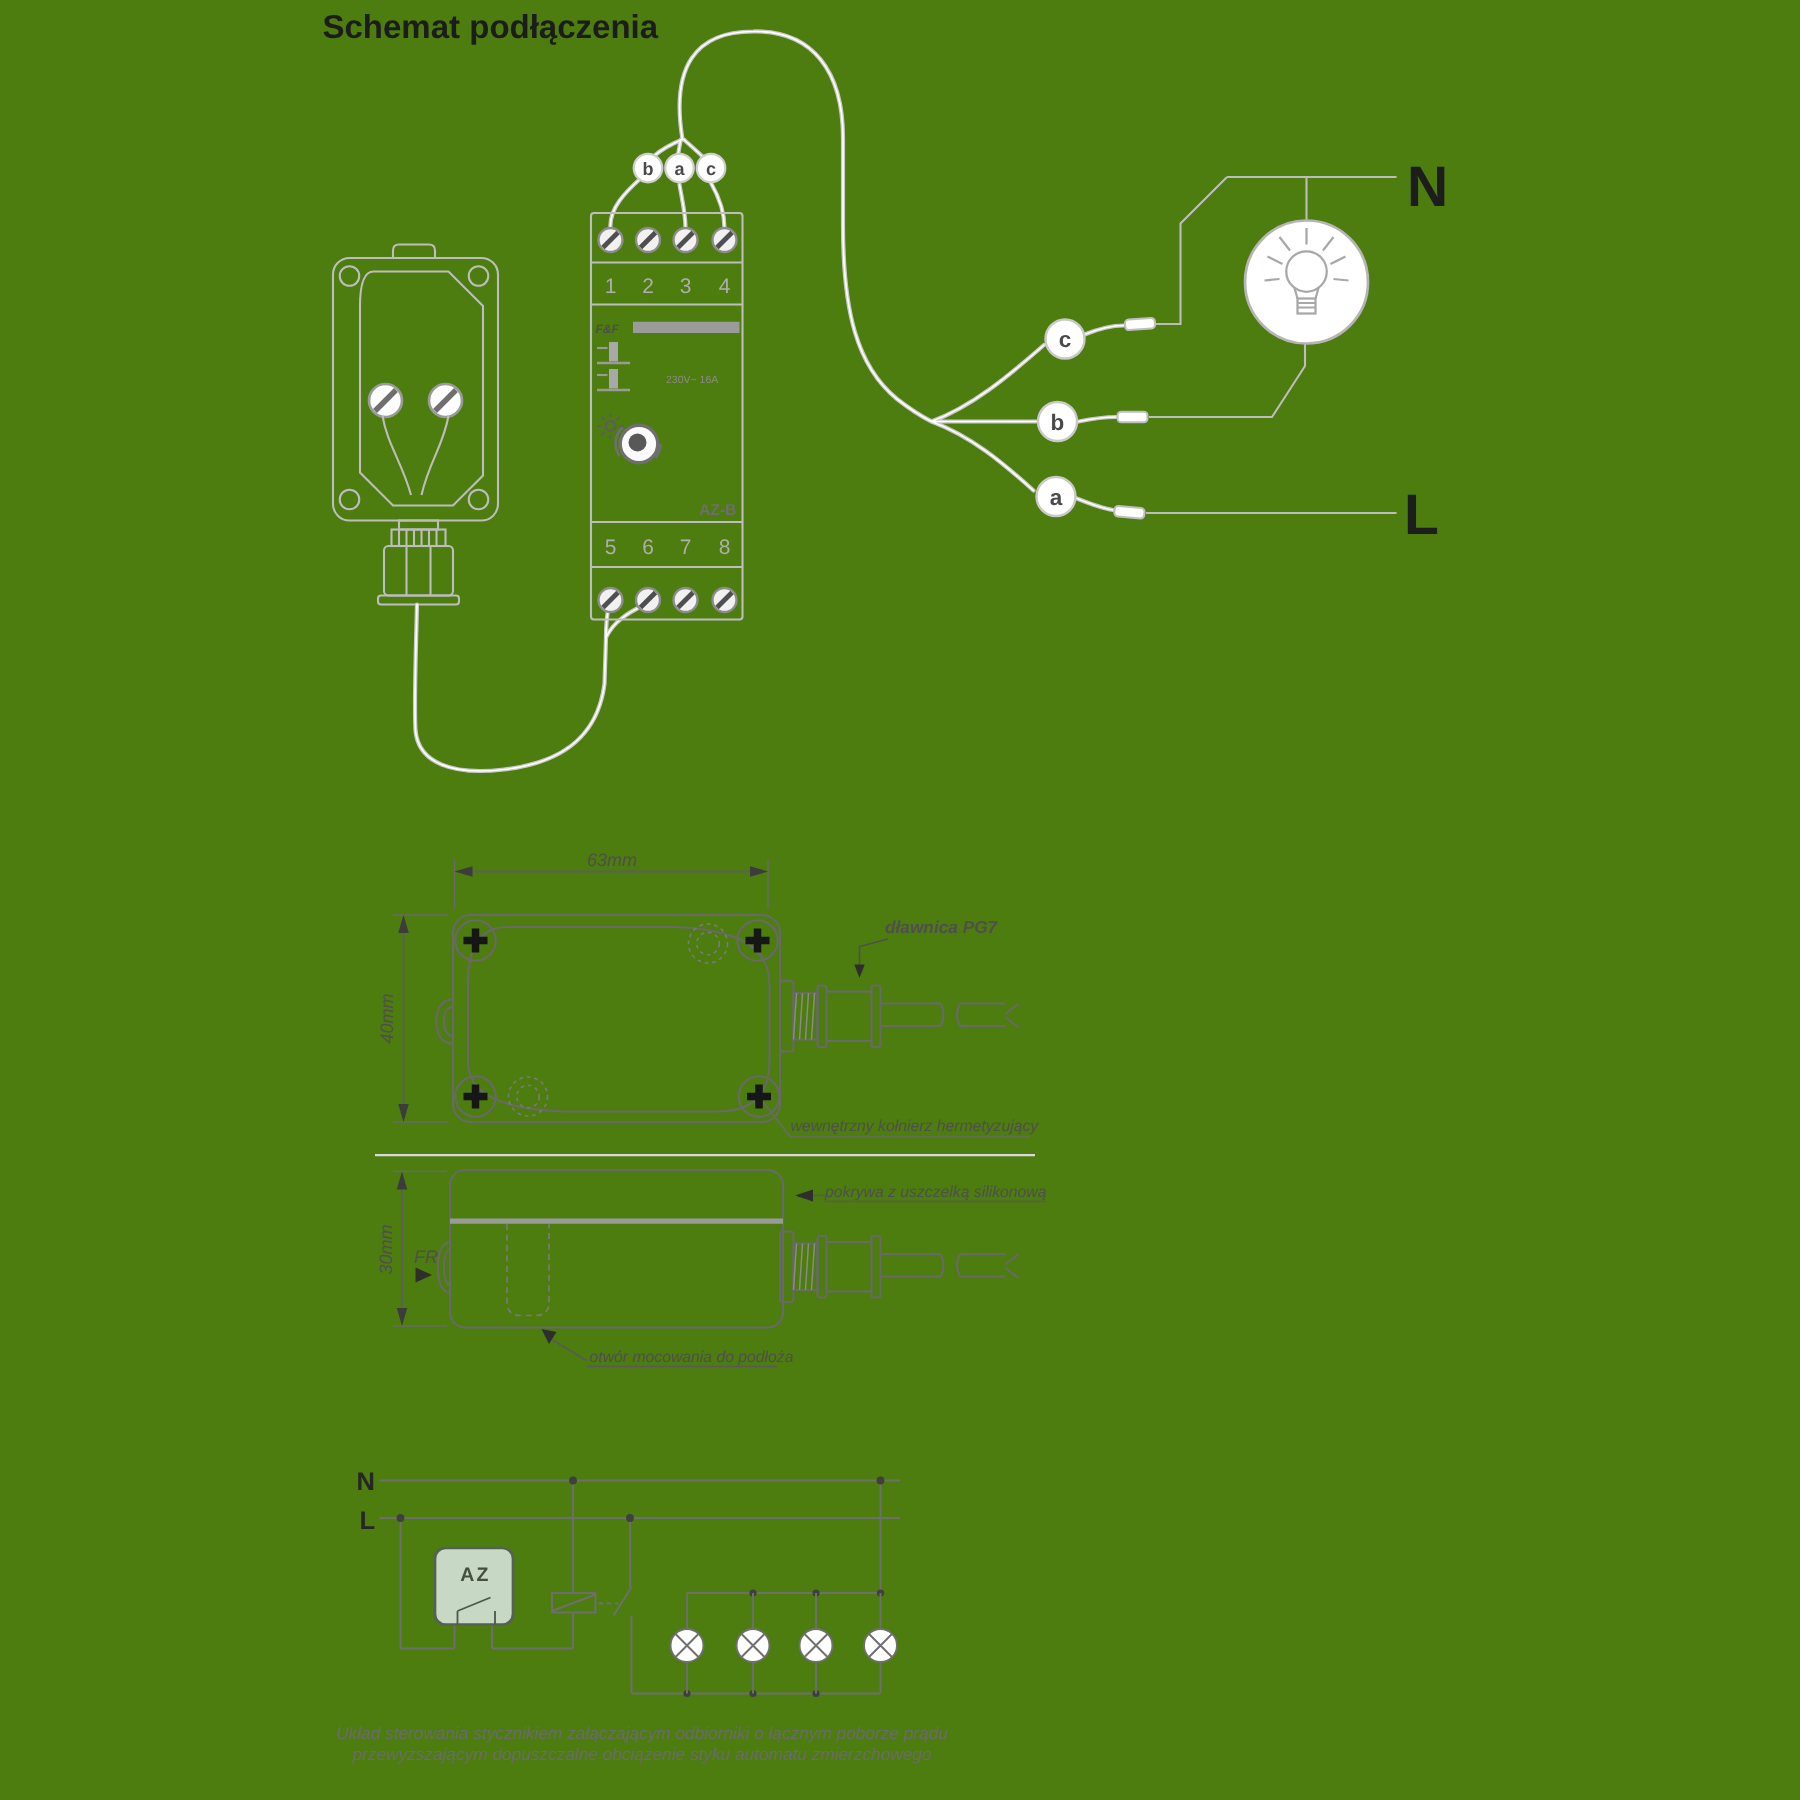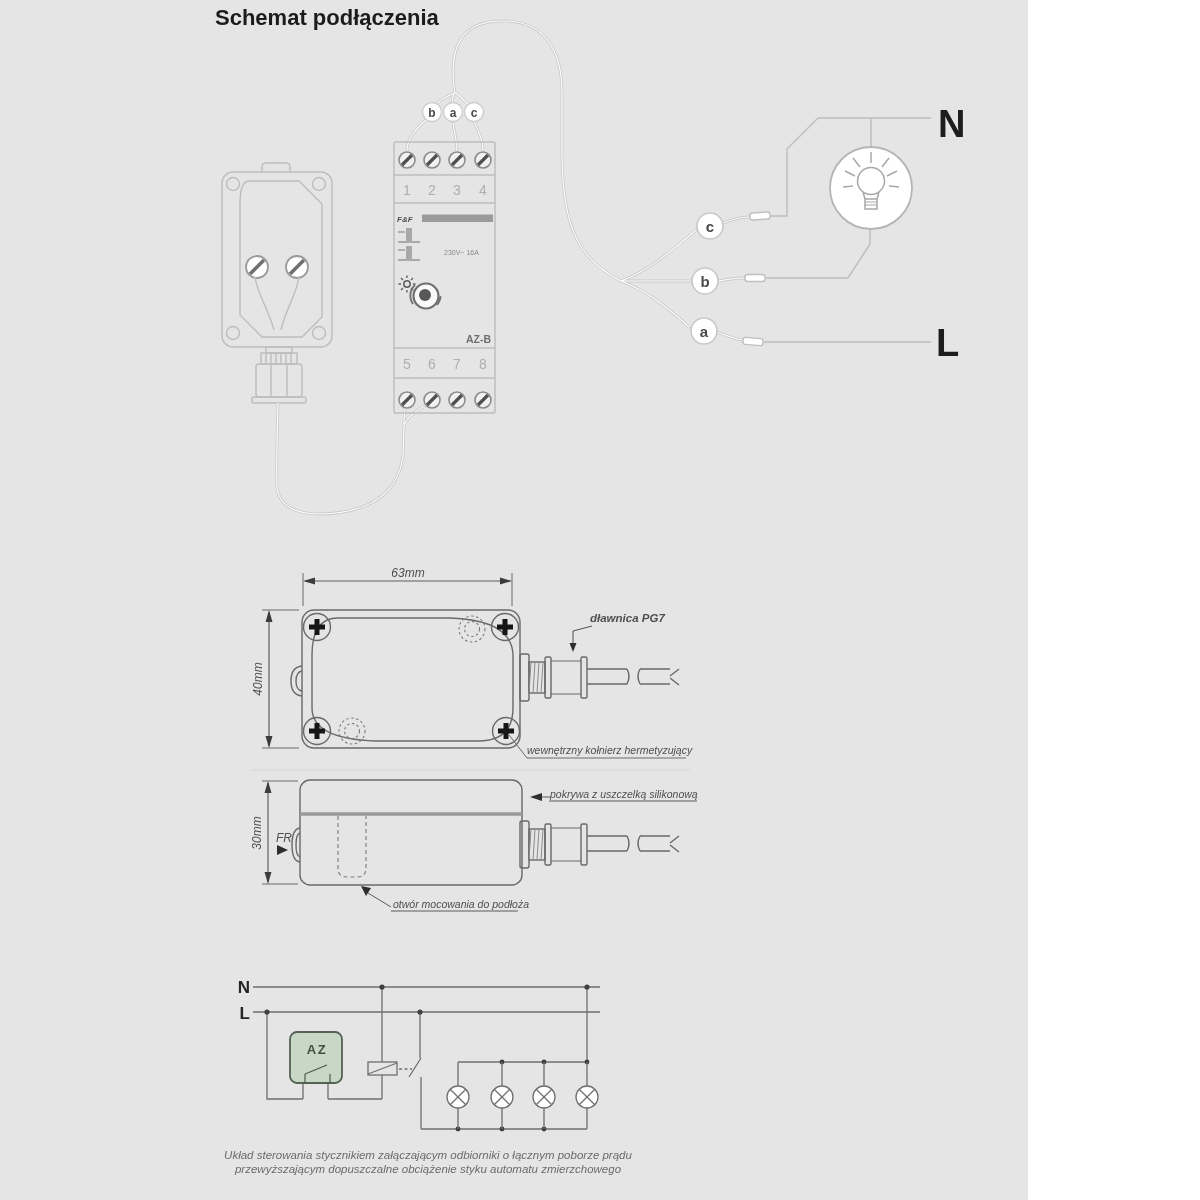--- a/index.html
+++ b/index.html
@@ -1,16 +1,16 @@
 <!DOCTYPE html>
 <html><head>
 <meta charset="utf-8">
 <style>
   html,body{margin:0;padding:0;background:#fff;}
-  #page{position:relative;width:1028px;height:1200px;background:#e5e5e5;overflow:hidden;
+  #page{position:relative;width:1200px;height:1200px;background:#4d7c0f;overflow:hidden;
         font-family:"Liberation Sans", sans-serif;}
   svg text{font-family:"Liberation Sans", sans-serif;}
   .t-title{font-size:22px;font-weight:700;fill:#1c1c1c;}
   .t-term{font-size:14px;fill:#aeaeae;}
   .t-small{font-size:7px;fill:#8a8a8a;}
   .t-brand{font-size:8px;font-weight:700;font-style:italic;fill:#4e4e4e;}
   .t-model{font-size:10.5px;font-weight:700;fill:#6e6e6e;}
   .t-wire{font-size:12px;font-weight:700;fill:#4a4a4a;}
   .t-wire2{font-size:15px;font-weight:700;fill:#4a4a4a;}
   .t-nl{font-size:38px;font-weight:600;fill:#1d1d1d;}

